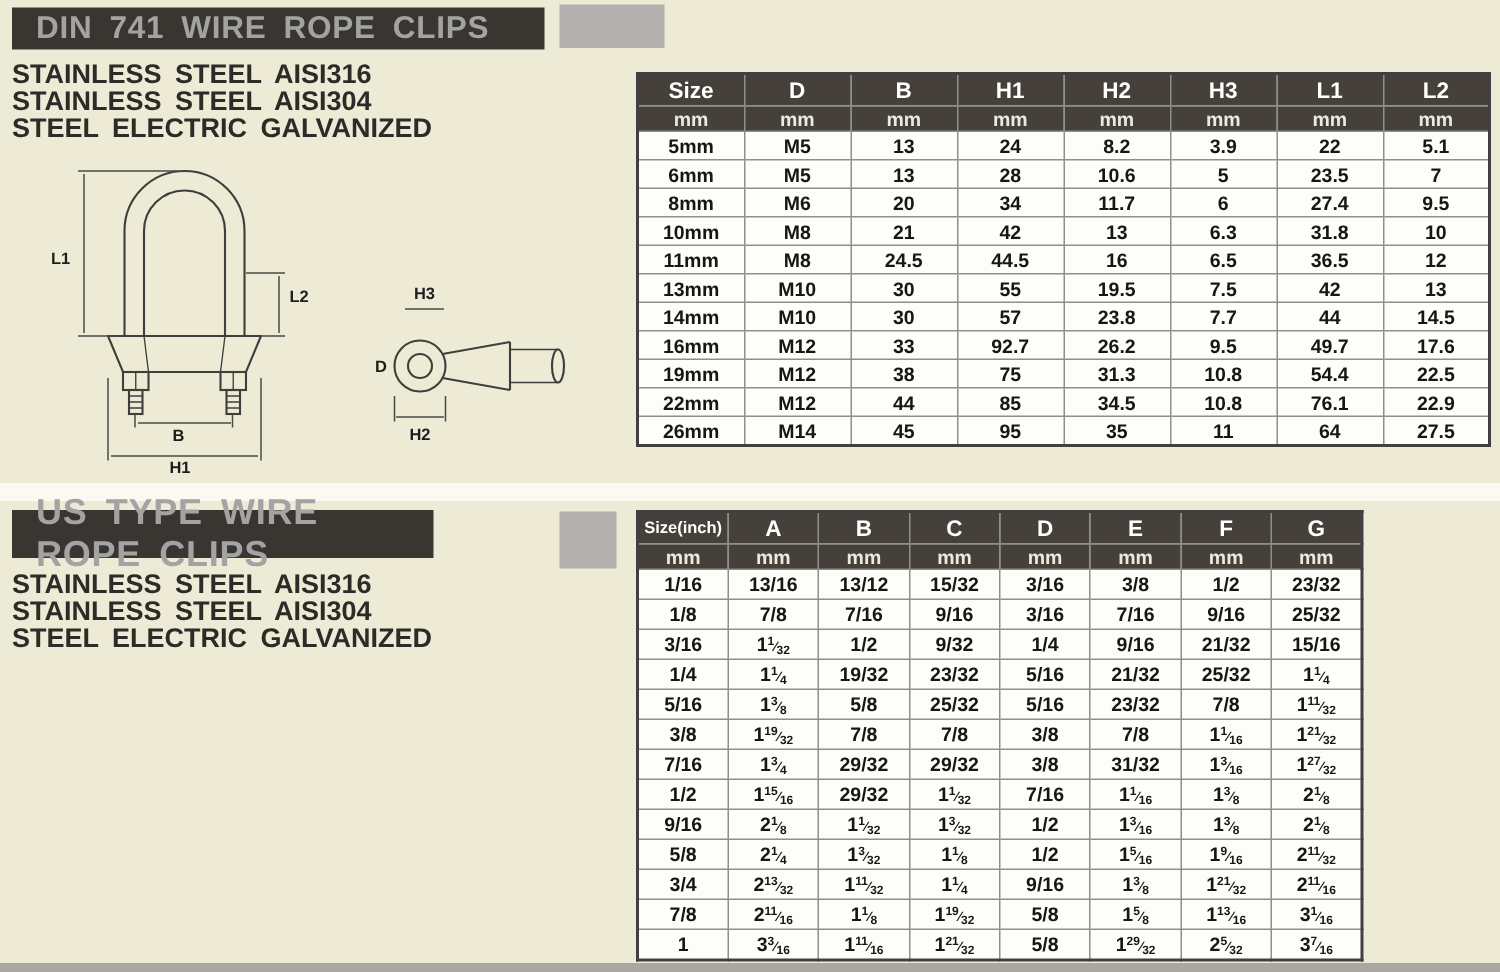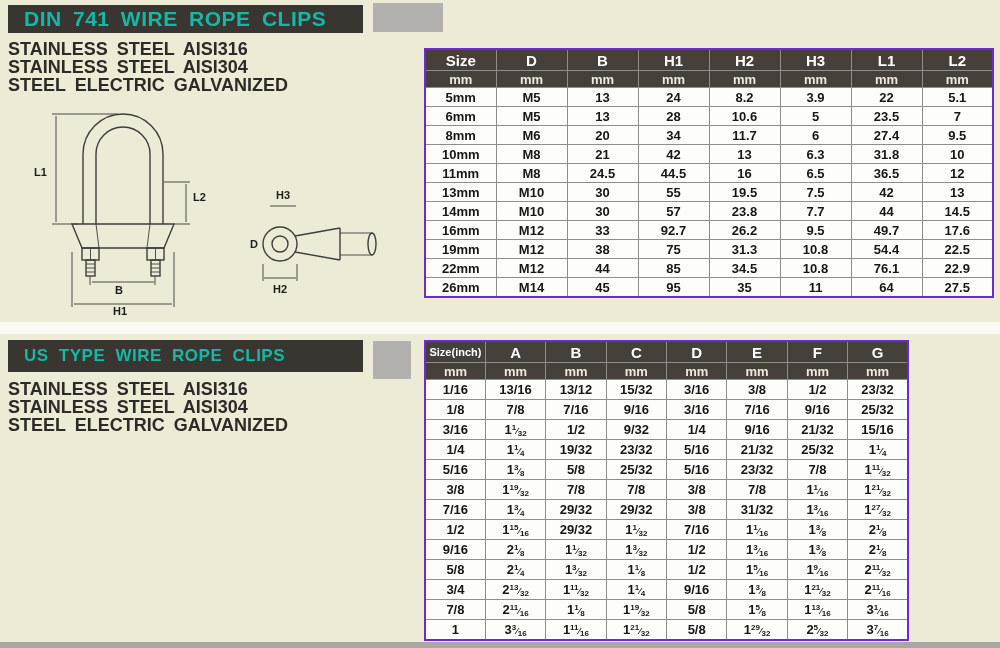--- a/index.html
+++ b/index.html
@@ -6,40 +6,40 @@
   body{
     width:1000px;height:648px;position:relative;overflow:hidden;
     background:#fbfaf2;
     font-family:"Liberation Sans",sans-serif;
   }
   .section{position:absolute;left:0;width:1000px;background:#edead6;}
   #sec-din{top:0;height:322px;}
   #sec-us{top:334px;height:314px;}
 
   .title-bar{
-    position:absolute;background:#393531;color:#14b8a6;
+    position:absolute;background:#393531;color:#a3a3a3;
     font-weight:bold;display:flex;align-items:center;
     padding-left:16px;letter-spacing:.5px;word-spacing:5px;
     box-sizing:border-box;
   }
   #sec-din .title-bar{left:8px;top:5px;width:355px;height:28px;font-size:21px;}
-  #sec-us  .title-bar{left:8px;top:6px;width:355px;height:32px;font-size:17px;}
+  #sec-us  .title-bar{left:8px;top:6px;width:281px;height:32px;font-size:24px;}
 
   .gray-block{position:absolute;background:#b2b1ad;}
   #sec-din .gray-block{left:373px;top:3px;width:70px;height:29px;}
   #sec-us  .gray-block{left:373px;top:7px;width:38px;height:38px;}
 
   .materials{position:absolute;left:8px;font-size:18px;font-weight:bold;
     color:#2d2a27;line-height:18px;word-spacing:4px;}
   #sec-din .materials{top:40px;}
   #sec-us  .materials{top:46px;}
 
   .spec-table{
     position:absolute;border-collapse:collapse;table-layout:fixed;
-    background:#fdfdf9;border:2px solid #6d28d9;
+    background:#fdfdf9;border:2px solid #404040;
   }
   #din-table{left:424px;top:48px;width:570px;}
   #us-table {left:424px;top:6px; width:485px;}
   .spec-table th,.spec-table td{
     border:1px solid #8f8e8a;text-align:center;vertical-align:middle;padding:0;
   }
   .spec-table .col-h{background:#46403b;color:#fff;font-size:15px;height:20px;font-weight:bold;}
   .spec-table .sub-h{background:#46403b;color:#eceadf;font-size:13px;height:16px;font-weight:bold;}
   #us-table .col-h:first-child{font-size:11px;}
   #din-table td{font-size:13px;font-weight:bold;color:#161616;height:18px;}

